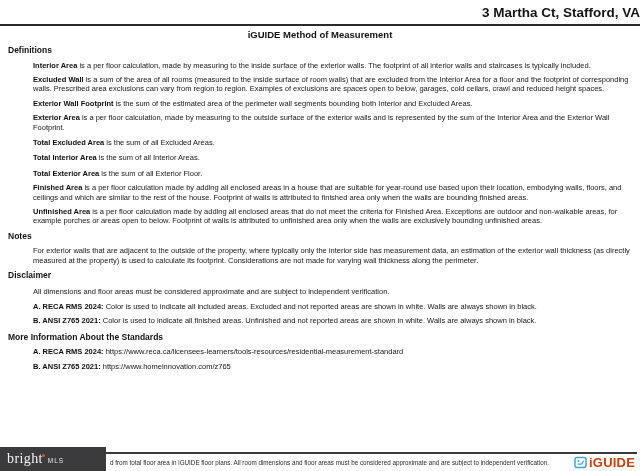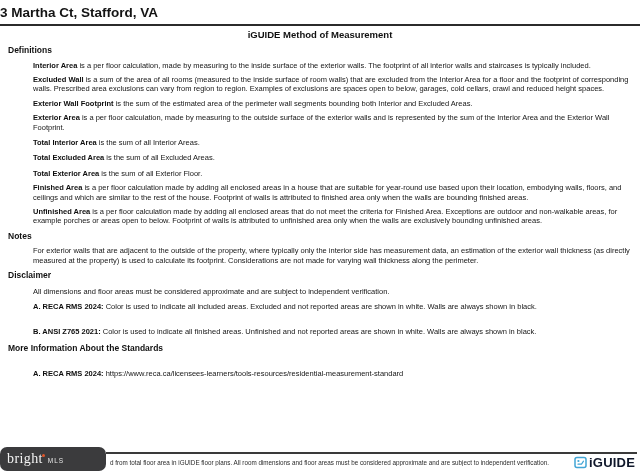--- a/index.html
+++ b/index.html
@@ -7,21 +7,21 @@
     width: 640px; height: 471px;
     background: #ffffff;
     font-family: "Liberation Sans", sans-serif;
     color: #111111;
     position: relative;
     overflow: hidden;
   }
   .page { position: absolute; inset: 0; }
 
   .title {
-    text-align: left; font-weight: bold;
+    text-align: right; font-weight: bold;
     font-size: 13.5px; line-height: 16px;
     padding-top: 5px; color: #141414;
   }
   .title-rule {
     border: none; border-top: 2px solid #2b2b2b;
     margin: 3px 0 0 0;
   }
   .subtitle {
     text-align: center; font-weight: bold;
     font-size: 9.5px; line-height: 11px; margin-top: 3px;
@@ -30,31 +30,30 @@
     font-weight: bold; font-size: 8.5px; line-height: 9.5px;
     margin: 6px 8px 0 8px; color: #121212;
   }
   .heading.tight { margin-top: 7px; }
   p.item {
     font-size: 7.5px; line-height: 9.4px;
     margin: 5px 8px 0 33px; color: #161616;
   }
   p.item b { color: #0d0d0d; }
   p.single { margin-top: 6px; }
-  p.spread { margin-top: 16px; }
+  p.spread { margin-top: 5px; }
 
   
   .bright-box {
     position: absolute; left: 0; top: 447px;
     width: 106px; height: 24px;
     background: #3b3b3d;
     display: flex; align-items: center;
     padding-left: 7px; box-sizing: border-box;
     z-index: 3;
-    border-radius: 7px;
   }
   .bright-word {
     color: #f4f4f4; font-family: "Liberation Serif", serif;
     font-size: 14px; letter-spacing: 0.4px; line-height: 14px;
   }
   .bright-dot {
     width: 3px; height: 3px; border-radius: 50%;
     background: #e2572b; display: inline-block;
     margin: 0 1px 8px -1px;
   }
@@ -67,57 +66,58 @@
     border-top: 2px solid #3a3a3a;
   }
   .footer-text {
     position: absolute; left: 110px; top: 459px;
     font-size: 6.3px; color: #2a2a2a; white-space: nowrap;
     width: 455px; overflow: hidden;
   }
   .iguide {
     position: absolute; right: 5px; top: 455px;
     display: flex; align-items: center; gap: 2px;
-    color: #0f172a; font-weight: bold; font-size: 13px;
+    color: #c2410c; font-weight: bold; font-size: 13px;
     letter-spacing: 0.2px;
   }
   .iguide svg { display: block; }
 </style>
 </head>
 <body>
 
 <div class="page">
 
   <div class="title">3 Martha Ct, Stafford, VA</div>
   <hr class="title-rule">
   <div class="subtitle">iGUIDE Method of Measurement</div>
 
   <div class="heading">Definitions</div>
 
   <p class="item"><b>Interior Area</b><span> is a per floor calculation, made by measuring to the inside surface of the exterior walls. The footprint of all interior walls and staircases is typically included.</span></p>
   <p class="item"><b>Excluded Wall</b><span> is a sum of the area of all rooms (measured to the inside surface of room walls) that are excluded from the Interior Area for a floor and the footprint of corresponding walls. Prescribed area exclusions can vary from region to region. Examples of exclusions are spaces open to below, garages, cold cellars, crawl and reduced height spaces.</span></p>
   <p class="item"><b>Exterior Wall Footprint</b><span> is the sum of the estimated area of the perimeter wall segments bounding both Interior and Excluded Areas.</span></p>
   <p class="item"><b>Exterior Area</b><span> is a per floor calculation, made by measuring to the outside surface of the exterior walls and is represented by the sum of the Interior Area and the Exterior Wall Footprint.</span></p>
+  <p class="item single"><b>Total Excluded Area</b><span> is the sum of all Excluded Areas.</span></p>
   <p class="item single"><b>Total Interior Area</b><span> is the sum of all Interior Areas.</span></p>
-  <p class="item single"><b>Total Excluded Area</b><span> is the sum of all Excluded Areas.</span></p>
   <p class="item single"><b>Total Exterior Area</b><span> is the sum of all Exterior Floor.</span></p>
   <p class="item"><b>Finished Area</b><span> is a per floor calculation made by adding all enclosed areas in a house that are suitable for year-round use based upon their location, embodying walls, floors, and ceilings and which are similar to the rest of the house. Footprint of walls is attributed to finished area only when the walls are bounding finished areas.</span></p>
   <p class="item"><b>Unfinished Area</b><span> is a per floor calculation made by adding all enclosed areas that do not meet the criteria for Finished Area. Exceptions are outdoor and non-walkable areas, for example porches or areas open to below. Footprint of walls is attributed to unfinished area only when the walls are exclusively bounding unfinished areas.</span></p>
 
   <div class="heading">Notes</div>
   <p class="item">For exterior walls that are adjacent to the outside of the property, where typically only the interior side has measurement data, an estimation of the exterior wall thickness (as directly measured at the property) is used to calculate its footprint. Considerations are not made for varying wall thickness along the perimeter.</p>
 
   <div class="heading">Disclaimer</div>
   <p class="item single">All dimensions and floor areas must be considered approximate and are subject to independent verification.</p>
 
   <p class="item single"><b>A. RECA RMS 2024:</b><span> Color is used to indicate all included areas. Excluded and not reported areas are shown in white. Walls are always shown in black.</span></p>
   <p class="item spread"><b>B. ANSI Z765 2021:</b><span> Color is used to indicate all finished areas. Unfinished and not reported areas are shown in white. Walls are always shown in black.</span></p>
 
   <div class="heading tight">More Information About the Standards</div>
   <p class="item spread"><b>A. RECA RMS 2024:</b><span> https://www.reca.ca/licensees-learners/tools-resources/residential-measurement-standard</span></p>
+  <p class="item spread"><b>B. ANSI Z765 2021:</b><span> https://www.homeinnovation.com/z765</span></p>
 
   <div class="bright-box">
     <span class="bright-word">bright</span>
     <span class="bright-dot"></span>
     <span class="bright-mls">MLS</span>
   </div>
   <div class="footer-rule"></div>
   <div class="footer-text">d from total floor area in iGUIDE floor plans. All room dimensions and floor areas must be considered approximate and are subject to independent verification.</div>
   <div class="iguide">
     <svg width="13" height="13" viewBox="0 0 13 13">

